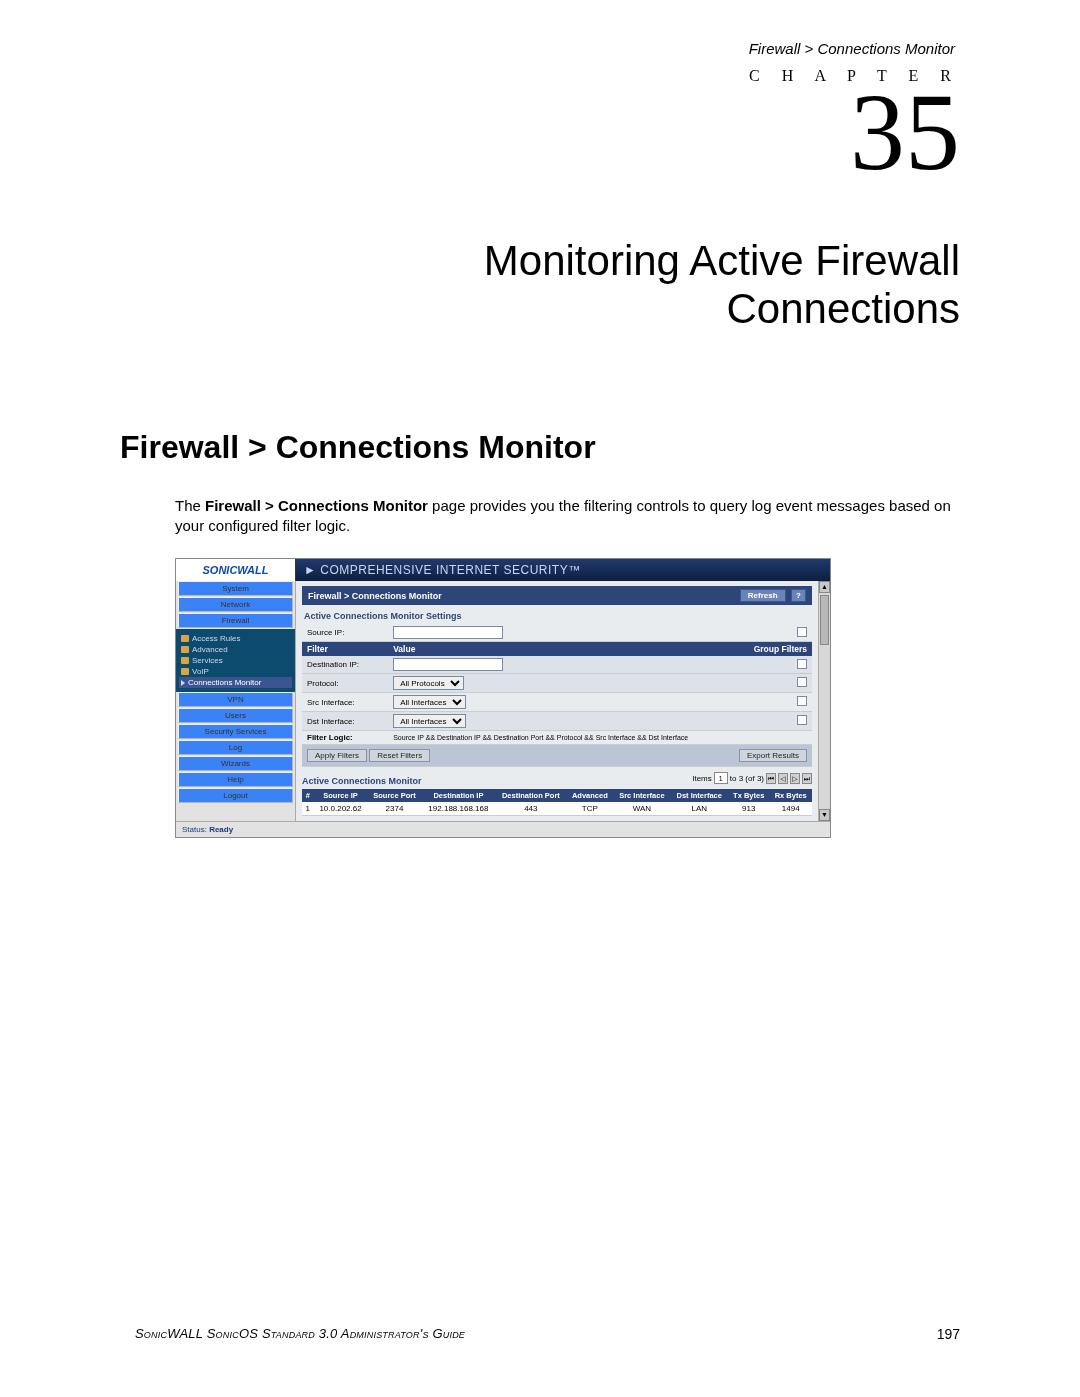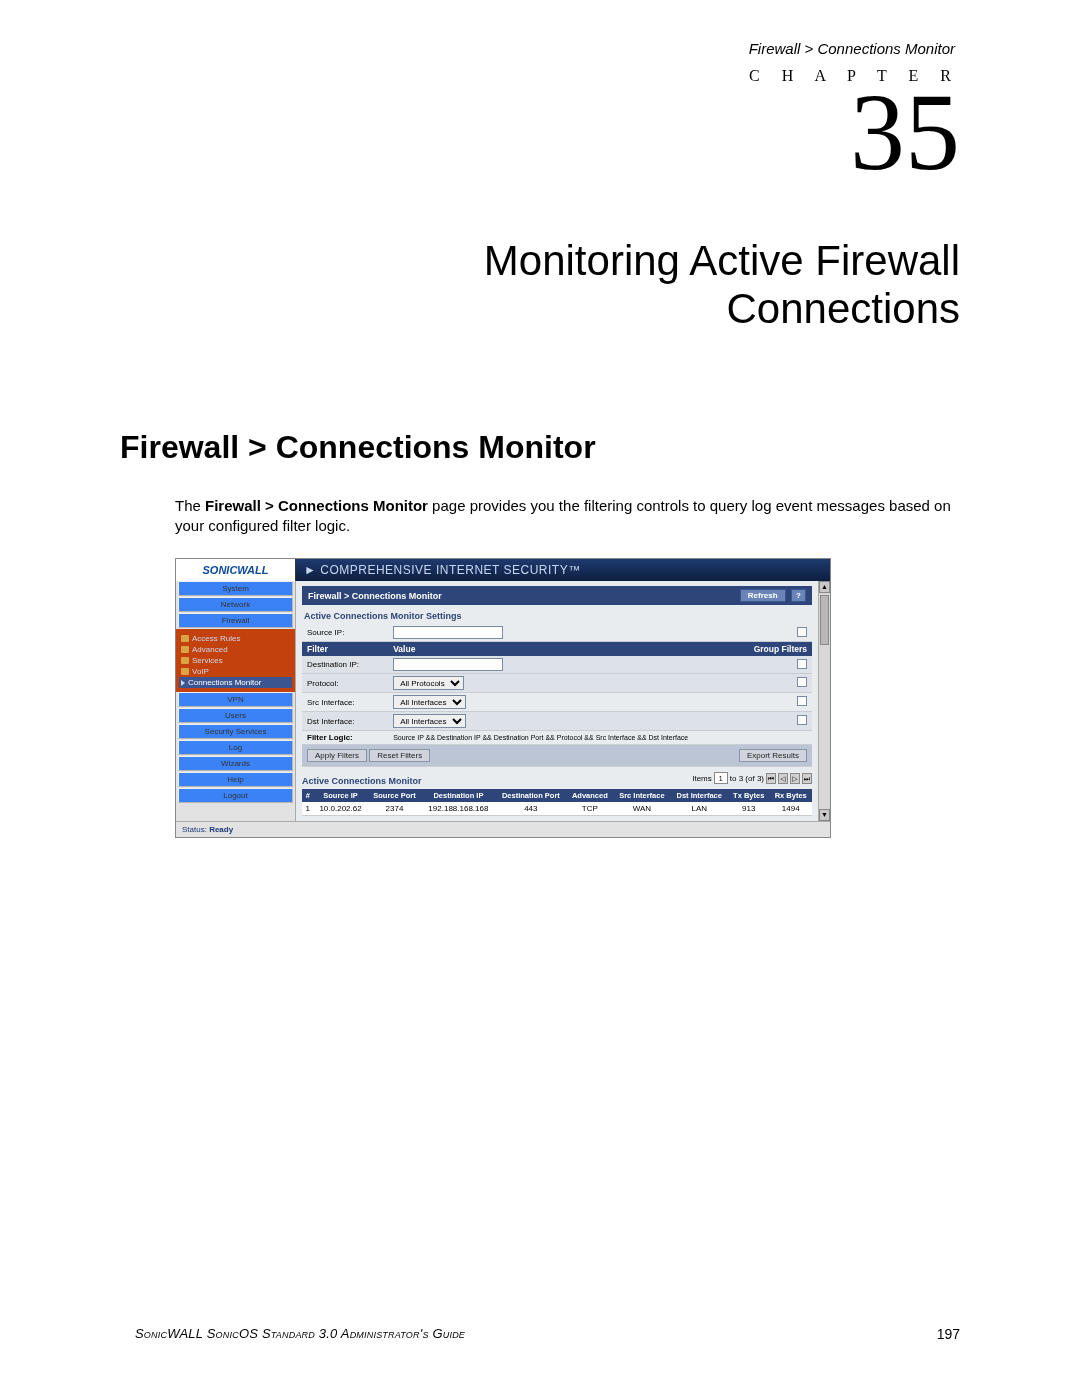--- a/index.html
+++ b/index.html
@@ -100,21 +100,21 @@
     background: #3b82f6;
     border: 1px solid #b5b5b5;
     border-top-color: #f0f0f0;
     border-left-color: #f0f0f0;
     text-align: center;
     padding: 2px 0;
     margin: 0 2px 1px 2px;
     color: #333;
   }
   .ss-side-items {
-    background: #c2410c;
+    background: #0c4a6e;
     padding: 4px 3px;
   }
   .ss-side-item {
     color: #cdd9f0;
     padding: 1px 2px;
     display: flex;
     align-items: center;
     gap: 3px;
     font-size: 8px;
   }

